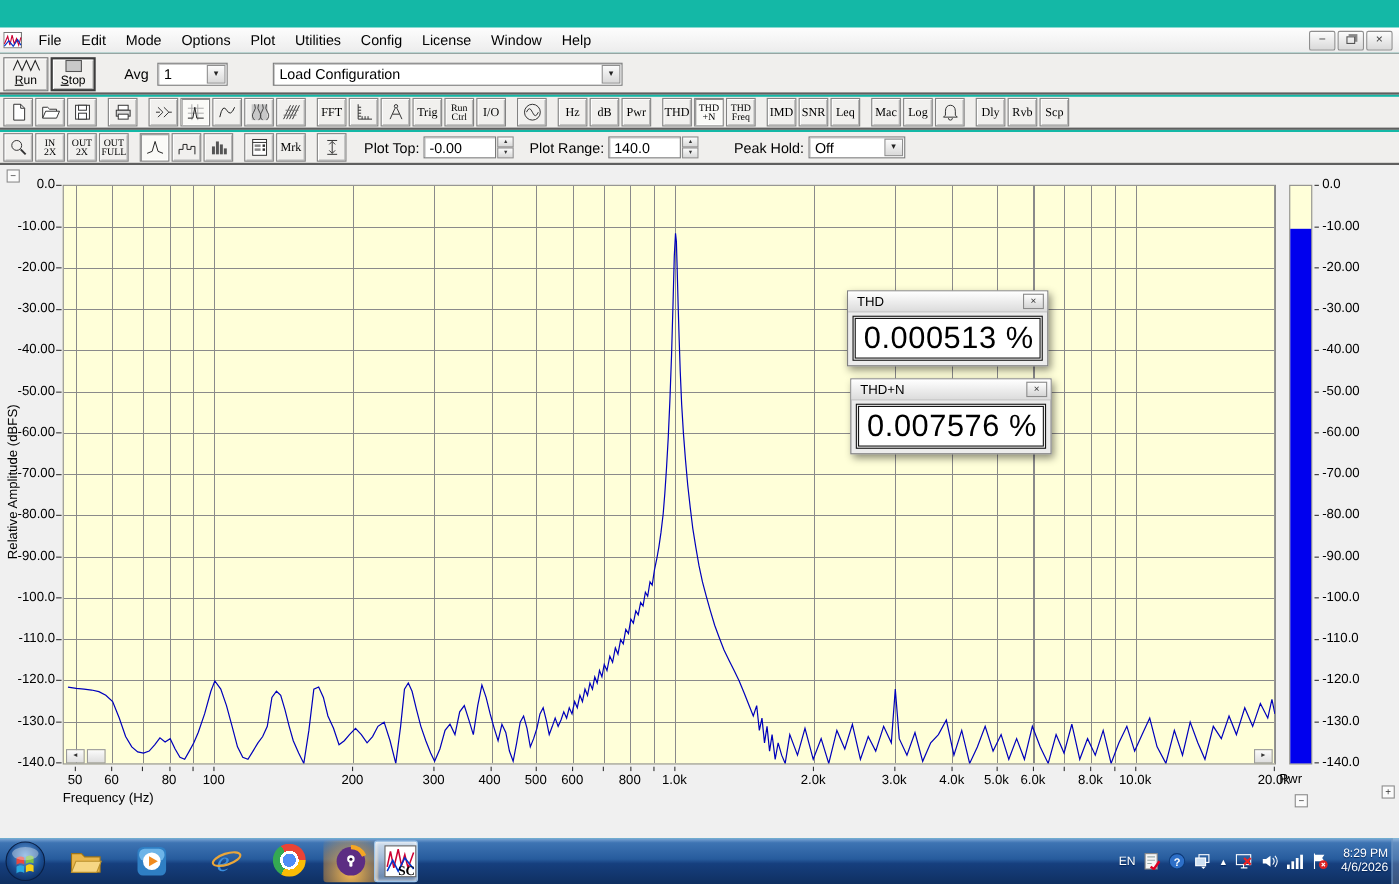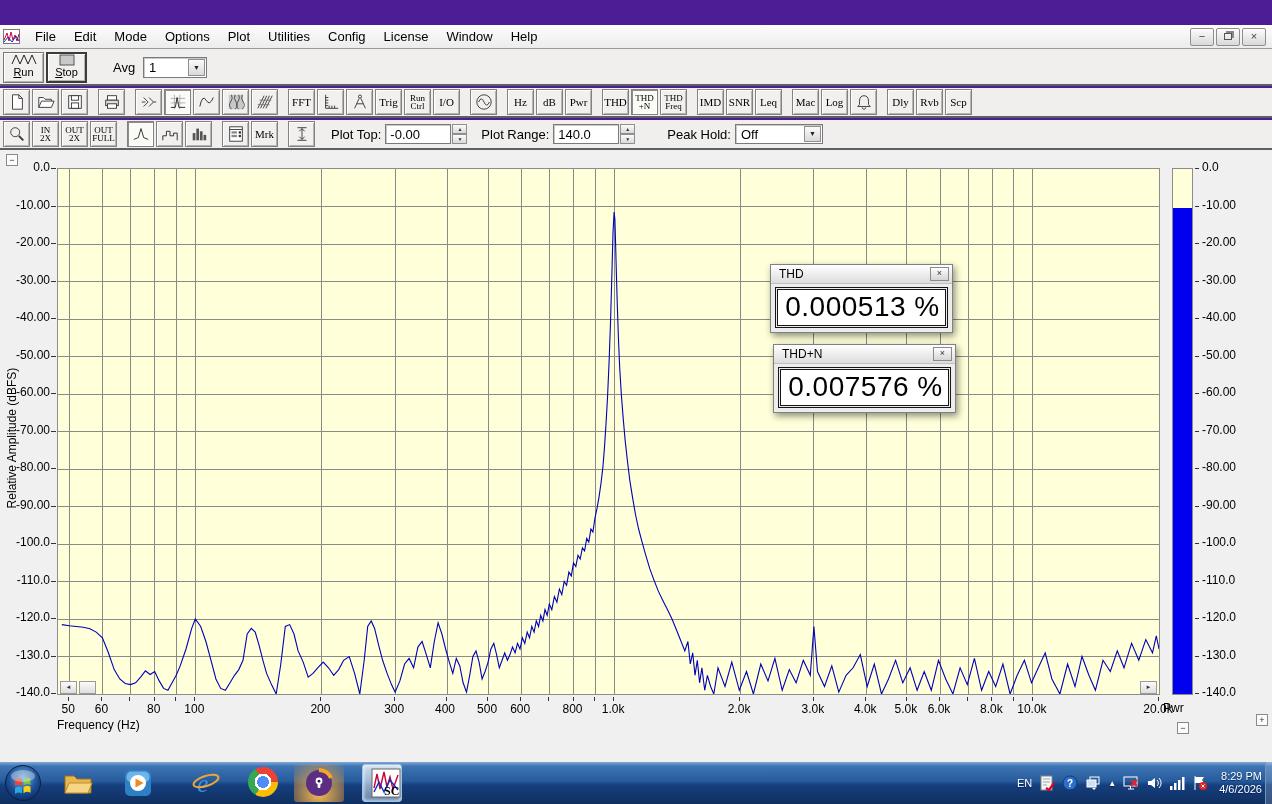--- a/index.html
+++ b/index.html
@@ -1,18 +1,18 @@
 <!DOCTYPE html>
 <html><head>
 <meta charset="utf-8">
 <style>
   * { margin:0; padding:0; box-sizing:border-box; }
   html,body { background:#fff; }
   body { font-family:"Liberation Sans", sans-serif; font-size:13px; color:#000; }
-  .screen { position:relative; width:1272px; height:804px; background:#4c1d95; overflow:hidden; }
+  .screen { position:relative; width:1272px; height:804px; background:#14b8a6; overflow:hidden; }
 
   
   .menubar { position:absolute; top:25px; left:0; width:1272px; height:24px;
     background:linear-gradient(#fdfdfd,#ececec); border-bottom:1px solid #9a9a9a;
     display:flex; align-items:center; }
   .app-icon { width:17px; height:15px; margin:0 6px 0 3px; display:inline-block; }
   .menu-item { padding:3px 9px; cursor:default; }
   .win-controls { margin-left:auto; margin-right:6px; display:flex; gap:2px; }
   .wc-btn { width:24px; height:18px; background:linear-gradient(#fcfcfc,#d9d9d9);
     border:1px solid #8f8f8f; border-radius:2px; font-size:11px; line-height:15px;
@@ -153,20 +153,24 @@
     </div>
     <div class="bigbtn" style="left:46px; border:2px solid #3c3c3c;">
       <svg width="16" height="12" viewBox="0 0 16 12">
           <rect x="1" y="1" width="14" height="10" fill="#c9c9c9" stroke="#555"></rect>
         </svg>
       <span class="blabel">Stop</span>
     </div>
     <span style="position:absolute; left:113px; top:11px;">Avg</span>
     <span class="combo" style="position:absolute; left:143px; top:8px; width:64px;">
       <span class="cval">1</span>
+      <span class="carrow">▼</span>
+    </span>
+    <span class="combo" style="position:absolute; left:248px; top:8px; width:318px;">
+      <span class="cval">Load Configuration</span>
       <span class="carrow">▼</span>
     </span>
   </div>
 
   <div class="toolbar2">
     <span class="tbtn">
         <svg width="18" height="18" viewBox="0 0 20 20">
           <path d="M5 2h7l4 4v12H5z" fill="#fff" stroke="#333"></path>
           <path d="M12 2v4h4" fill="none" stroke="#333"></path>
         </svg>
@@ -541,21 +545,21 @@
     </span>
     <span class="task-btn glow" style="left:294px; width:50px;">
       <svg width="30" height="30" viewBox="0 0 30 30" style="margin:4px 0 0 10px;">
           <circle cx="15" cy="15" r="13" fill="#5c2d83"></circle>
           <path d="M15 2a13 13 0 0 1 12 8" fill="none" stroke="#f5a623" stroke-width="4"></path>
           <circle cx="15" cy="13" r="3.4" fill="#fff"></circle>
           <rect x="13.6" y="13" width="2.8" height="7" rx="1.2" fill="#fff"></rect>
           <circle cx="15" cy="13.2" r="1.4" fill="#2b1342"></circle>
         </svg>
     </span>
-    <span class="task-btn active" style="left:362px; width:40px;">
+    <span class="task-btn active" style="left:340px; width:40px;">
       <svg width="30" height="30" viewBox="0 0 30 30" style="margin:3px 0 0 8px;">
         <rect x="1" y="1" width="28" height="28" fill="#fff" stroke="#666"></rect>
         <polyline points="3,20 6,6 9,21 13,4 16,19 19,9 22,21 27,7" fill="none" stroke="#c03" stroke-width="1.4"></polyline>
         <polyline points="3,24 8,14 13,24 19,12 27,22" fill="none" stroke="#03c" stroke-width="1.4"></polyline>
         <text x="13" y="27" font-family="Liberation Serif, serif" font-weight="bold" font-size="12" fill="#000">SC</text>
       </svg>
     </span>
 
     <span class="tray">
       <span class="tray-text">EN</span>

